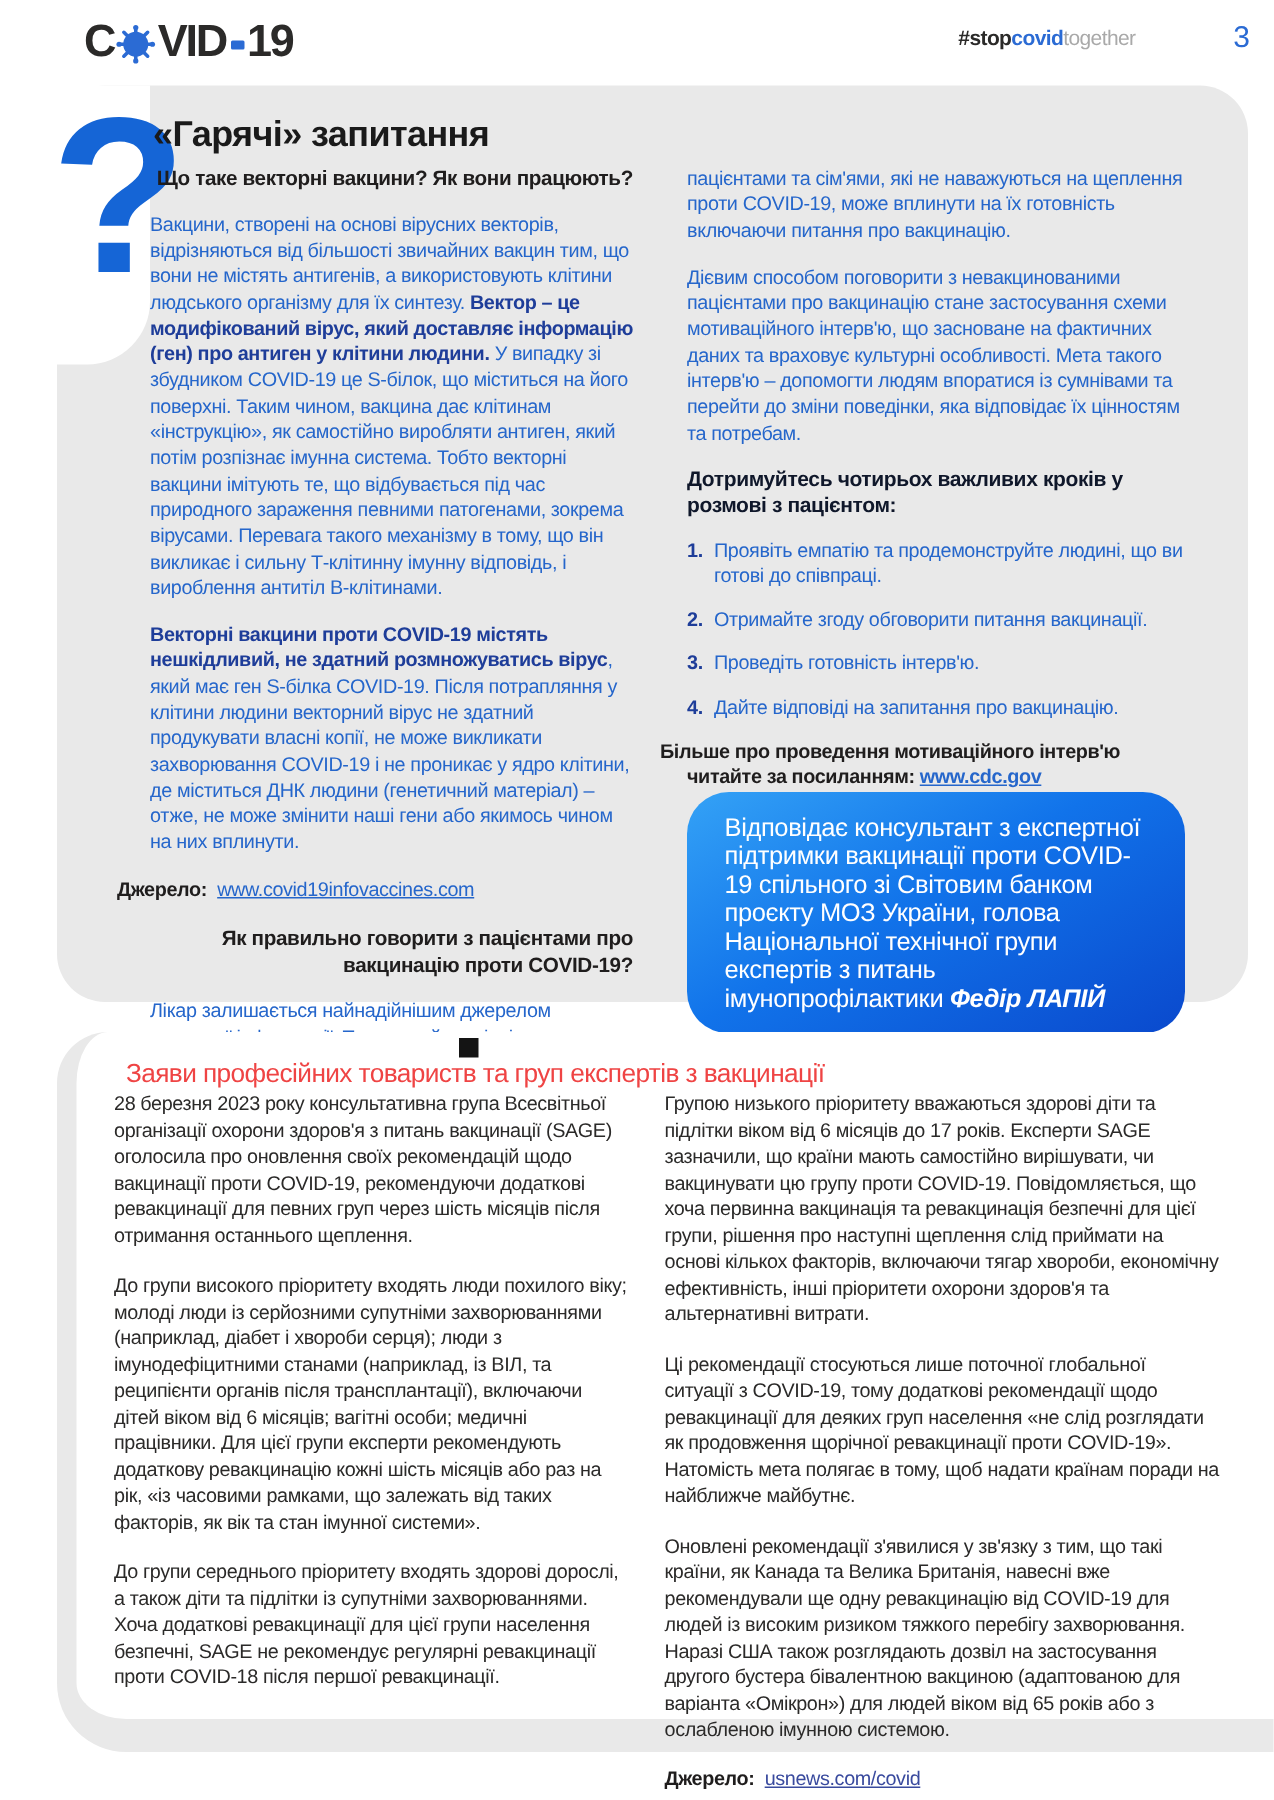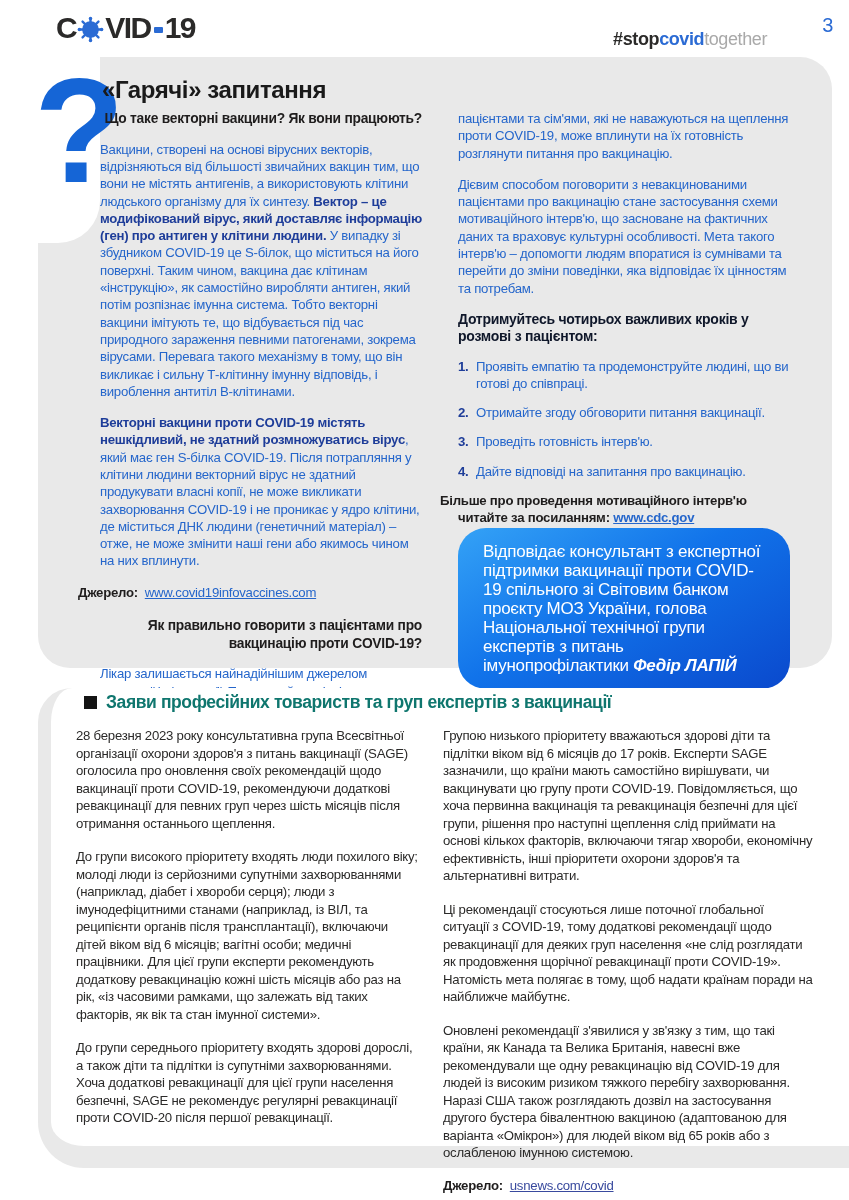--- a/index.html
+++ b/index.html
@@ -12,21 +12,21 @@
   }
   
   .header{position:absolute;left:0;top:0;width:849px;height:56px;background:#fff;}
   .logo{position:absolute;left:56px;top:11px;display:flex;align-items:center;font-weight:bold;
         font-size:30px;color:#2b2a29;letter-spacing:-1.5px;}
   .logo .virus{width:27px;height:27px;margin:2px 1px 0 1px;}
   .logo .dash{width:9px;height:6px;background:#2b6bd4;border-radius:1px;margin:4px 2px 0 3px;}
   .meta{position:absolute;left:178px;top:20px;display:flex;align-items:center;font-size:13.5px;color:#4a4a4a;}
   .meta .sep{width:1px;height:15px;background:#c9c9c9;margin:0 10px;}
   .meta .issue{color:#2b6bd4;font-weight:bold;}
-  .hashtag{position:absolute;right:82px;top:17px;font-size:18px;letter-spacing:-0.4px;margin-top:12px;}
+  .hashtag{position:absolute;right:92px;top:17px;font-size:14px;letter-spacing:-0.4px;}
   .hashtag .h-stop{color:#2b2a29;font-weight:bold;}
   .hashtag .h-covid{color:#2b6bd4;font-weight:bold;}
   .hashtag .h-together{color:#a9a9a9;}
   .pagenum{position:absolute;right:16px;top:14px;font-size:20px;color:#2b6bd4;}
   
   .card1{position:absolute;left:38px;top:57px;width:794px;height:611px;background:#e9e9e9;border-radius:32px;}
   .notch{position:absolute;left:20px;top:57px;width:80px;height:186px;background:#fff;border-bottom-right-radius:42px;}
   .qmark{position:absolute;left:34px;top:50px;font-size:148px;line-height:1.1;font-weight:bold;color:#1565d6;}
   .hq-title{position:absolute;left:102px;top:76px;font-size:24px;font-weight:bold;color:#1a1a1a;letter-spacing:-0.4px;}
   .colL1{position:absolute;left:100px;top:110px;width:322px;}
@@ -45,22 +45,22 @@
   .more a{color:#2566cb;text-decoration:underline;}
   .expert-box{position:absolute;left:458px;top:528px;width:282px;min-height:78px;
       background:linear-gradient(150deg,#34a2f6 0%,#1173ea 45%,#0a49cd 100%);
       border-radius:28px;padding:14px 25px;color:#fff;font-size:17px;line-height:19px;}
   .expert-box .name{font-weight:bold;font-style:italic;}
   
   .card2-frame{position:absolute;left:38px;top:688px;width:860px;height:458px;
       border-left:13px solid #e9e9e9;border-bottom:22px solid #e9e9e9;
       border-top:0;border-right:0;background:#fff;
       border-top-left-radius:34px;border-bottom-left-radius:46px;}
-  .s2-title{position:absolute;left:84px;top:692px;font-size:17.5px;font-weight:bold;color:#0f766e;
-      letter-spacing:-0.4px;display:flex;align-items:center;}
+  .s2-title{position:absolute;left:84px;top:692px;font-size:17.5px;font-weight:normal;color:#ef4444;
+      letter-spacing:-0.4px;display:flex;align-items:center;flex-direction:column;}
   .s2-title .square{width:13px;height:13px;background:#141414;margin-right:9px;display:inline-block;}
   .colL2{position:absolute;left:76px;top:727px;width:345px;}
   .colR2{position:absolute;left:443px;top:727px;width:370px;}
   .s2-sub{font-size:13.8px;font-weight:bold;color:#1f1d1d;margin:0 0 15px 0;line-height:1.3;}
   .kpara{font-size:13.2px;line-height:17.5px;color:#2b2a29;margin:0 0 16px 0;}
   .src2{font-size:13.2px;color:#1f1d1d;font-weight:bold;margin-top:2px;}
   .src2 a{font-weight:normal;color:#394a9e;text-decoration:underline;}
 </style>
 </head>
 <body>
@@ -103,21 +103,21 @@
 <div class="colL1">
   <p class="q-head">Що таке векторні вакцини? Як вони працюють?</p>
   <p class="bpara"><span>Вакцини, створені на основі вірусних векторів, відрізняються від більшості звичайних вакцин тим, що вони не містять антигенів, а використовують клітини людського організму для їх синтезу. </span><b>Вектор – це модифікований вірус, який доставляє інформацію (ген) про антиген у клітини людини.</b><span> У випадку зі збудником COVID-19 це S-білок, що міститься на його поверхні. Таким чином, вакцина дає клітинам «інструкцію», як самостійно виробляти антиген, який потім розпізнає імунна система. Тобто векторні вакцини імітують те, що відбувається під час природного зараження певними патогенами, зокрема вірусами. Перевага такого механізму в тому, що він викликає і сильну Т-клітинну імунну відповідь, і вироблення антитіл В-клітинами.</span></p>
   <p class="bpara"><b>Векторні вакцини проти COVID-19 містять нешкідливий, не здатний розмножуватись вірус</b><span>, який має ген S-білка COVID-19. Після потрапляння у клітини людини векторний вірус не здатний продукувати власні копії, не може викликати захворювання COVID-19 і не проникає у ядро клітини, де міститься ДНК людини (генетичний матеріал) – отже, не може змінити наші гени або якимось чином на них вплинути.</span></p>
   <p class="src"><span>Джерело:</span>&nbsp; <a href="#">www.covid19infovaccines.com</a></p>
   <p class="q-head" style="margin-top:10px">Як правильно говорити з пацієнтами про вакцинацію проти COVID-19?</p>
   <p class="bpara">Лікар залишається найнадійнішим джерелом медичної інформації. Тож саме його підхід до розмови з</p>
 </div>
 
 <div class="colR1">
-  <p class="bpara">пацієнтами та сім'ями, які не наважуються на щеплення проти COVID-19, може вплинути на їх готовність розглянути питання про вакцинацію.</p>
+  <p class="bpara">пацієнтами та сім'ями, які не наважуються на щеплення проти COVID-19, може вплинути на їх готовність включаючи питання про вакцинацію.</p>
   <p class="bpara">Дієвим способом поговорити з невакцинованими пацієнтами про вакцинацію стане застосування схеми мотиваційного інтерв'ю, що засноване на фактичних даних та враховує культурні особливості. Мета такого інтерв'ю – допомогти людям впоратися із сумнівами та перейти до зміни поведінки, яка відповідає їх цінностям та потребам.</p>
   <p class="steps-title">Дотримуйтесь чотирьох важливих кроків у розмові з пацієнтом:</p>
   <ol class="steps">
     <li><span class="n">1.</span><span>Проявіть емпатію та продемонструйте людині, що ви готові до співпраці.</span></li>
     <li><span class="n">2.</span><span>Отримайте згоду обговорити питання вакцинації.</span></li>
     <li><span class="n">3.</span><span>Проведіть готовність інтерв'ю.</span></li>
     <li><span class="n">4.</span><span>Дайте відповіді на запитання про вакцинацію.</span></li>
   </ol>
   <p class="more"><span>Більше про проведення мотиваційного інтерв'ю читайте за посиланням: </span><a href="#">www.cdc.gov</a></p>
 </div>
@@ -128,21 +128,21 @@
 
 <div class="card2-frame"></div>
 <div class="s2-title">
   <span class="square"></span>
   <span>Заяви професійних товариств та груп експертів з вакцинації</span>
 </div>
 
 <div class="colL2">
   <p class="kpara">28 березня 2023 року консультативна група Всесвітньої організації охорони здоров'я з питань вакцинації (SAGE) оголосила про оновлення своїх рекомендацій щодо вакцинації проти COVID-19, рекомендуючи додаткові ревакцинації для певних груп через шість місяців після отримання останнього щеплення.</p>
   <p class="kpara">До групи високого пріоритету входять люди похилого віку; молоді люди із серйозними супутніми захворюваннями (наприклад, діабет і хвороби серця); люди з імунодефіцитними станами (наприклад, із ВІЛ, та реципієнти органів після трансплантації), включаючи дітей віком від 6 місяців; вагітні особи; медичні працівники. Для цієї групи експерти рекомендують додаткову ревакцинацію кожні шість місяців або раз на рік, «із часовими рамками, що залежать від таких факторів, як вік та стан імунної системи».</p>
-  <p class="kpara">До групи середнього пріоритету входять здорові дорослі, а також діти та підлітки із супутніми захворюваннями. Хоча додаткові ревакцинації для цієї групи населення безпечні, SAGE не рекомендує регулярні ревакцинації проти COVID-20 після першої ревакцинації.</p>
+  <p class="kpara">До групи середнього пріоритету входять здорові дорослі, а також діти та підлітки із супутніми захворюваннями. Хоча додаткові ревакцинації для цієї групи населення безпечні, SAGE не рекомендує регулярні ревакцинації проти COVID-18 після першої ревакцинації.</p>
 </div>
 
 <div class="colR2">
   <p class="kpara">Групою низького пріоритету вважаються здорові діти та підлітки віком від 6 місяців до 17 років. Експерти SAGE зазначили, що країни мають самостійно вирішувати, чи вакцинувати цю групу проти COVID-19. Повідомляється, що хоча первинна вакцинація та ревакцинація безпечні для цієї групи, рішення про наступні щеплення слід приймати на основі кількох факторів, включаючи тягар хвороби, економічну ефективність, інші пріоритети охорони здоров'я та альтернативні витрати.</p>
   <p class="kpara">Ці рекомендації стосуються лише поточної глобальної ситуації з COVID-19, тому додаткові рекомендації щодо ревакцинації для деяких груп населення «не слід розглядати як продовження щорічної ревакцинації проти COVID-19». Натомість мета полягає в тому, щоб надати країнам поради на найближче майбутнє.</p>
   <p class="kpara">Оновлені рекомендації з'явилися у зв'язку з тим, що такі країни, як Канада та Велика Британія, навесні вже рекомендували ще одну ревакцинацію від COVID-19 для людей із високим ризиком тяжкого перебігу захворювання. Наразі США також розглядають дозвіл на застосування другого бустера бівалентною вакциною (адаптованою для варіанта «Омікрон») для людей віком від 65 років або з ослабленою імунною системою.</p>
   <p class="src2"><span>Джерело:</span>&nbsp; <a href="#">usnews.com/covid</a></p>
 </div>
 
 </body></html>

